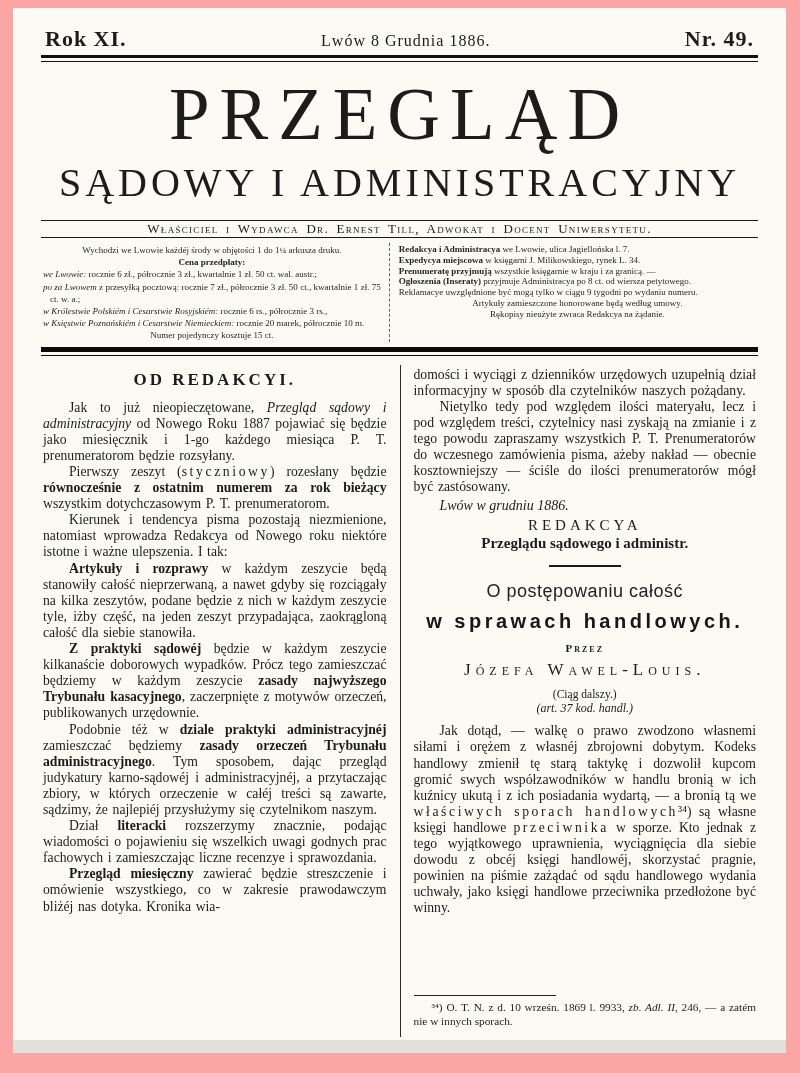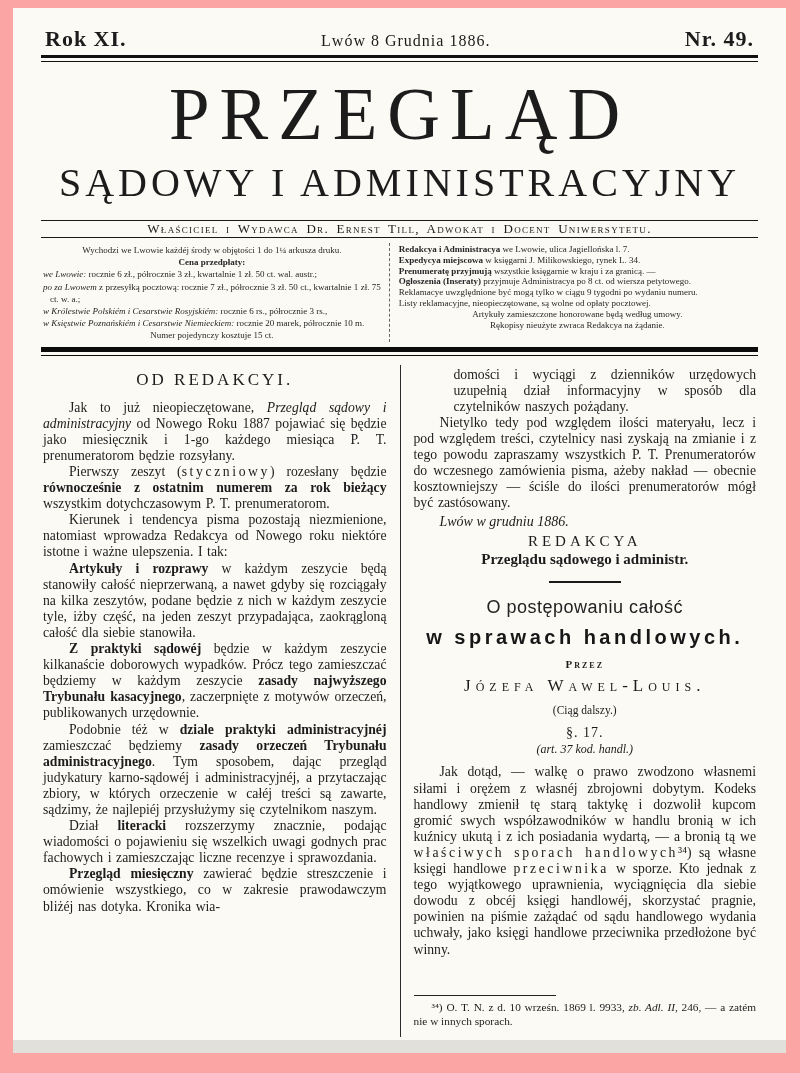--- a/index.html
+++ b/index.html
@@ -31,23 +31,23 @@
   .mi-center{text-align:center;}
   .mi-bold{font-weight:bold;}
   .mi-item{text-indent:-7px;padding-left:7px;text-align:justify;}
   .mi-line{text-align:justify;}
 
   
   .cols{display:flex;height:672px;margin-top:9px;}
   .col-l{width:50%;box-sizing:border-box;padding:2px 13px 0 2px;}
   .col-r{width:50%;box-sizing:border-box;padding:2px 2px 0 13px;border-left:1px solid #2b2b2b;
          display:flex;flex-direction:column;}
-  .sec-title{text-align:center;font-weight:normal;font-size:17px;letter-spacing:3px;margin:3px 0 10px 0;}
+  .sec-title{text-align:center;font-weight:bold;font-size:17px;letter-spacing:3px;margin:3px 0 10px 0;}
   p.body{margin:0;font-size:13.7px;line-height:16.1px;text-align:justify;text-indent:26px;word-spacing:1.2px;}
-  p.noindent{text-indent:0;margin-left:40px;}
+  p.noindent{text-indent:0;}
   .seg-b{font-weight:bold;}
   .seg-i{font-style:italic;}
   .seg-bi{font-weight:normal;font-style:italic;}
   .seg-sp{letter-spacing:2.6px;}
 
   .close-date{font-style:italic;font-size:14px;text-indent:26px;margin-top:3px;}
   .sig1{text-align:center;font-size:15px;letter-spacing:4px;margin-top:3px;}
   .sig2{text-align:center;font-size:15px;font-weight:bold;margin-top:1px;}
   .short-rule{width:72px;border-top:2px solid #1a1a1a;margin:13px auto 10px auto;}
 
@@ -94,21 +94,20 @@
         <div class="mi-item"><span class="seg-bi">w Królestwie Polskiém i Cesarstwie Rosyjskiém:</span><span> rocznie 6 rs., półrocznie 3 rs.,</span></div>
         <div class="mi-item"><span class="seg-bi">w Księstwie Poznańskiém i Cesarstwie Niemieckiem:</span><span> rocznie 20 marek, półrocznie 10 m.</span></div>
         <div class="mi-center">Numer pojedynczy kosztuje 15 ct.</div>
       </div>
       <div class="mi-right">
         <div class="mi-line"><span class="seg-b">Redakcya i Administracya</span><span> we Lwowie, ulica Jagiellońska l. 7.</span></div>
         <div class="mi-line"><span class="seg-b">Expedycya miejscowa</span><span> w księgarni J. Milikowskiego, rynek L. 34.</span></div>
         <div class="mi-line"><span class="seg-b">Prenumeratę przyjmują</span><span> wszystkie księgarnie w kraju i za granicą. —</span></div>
         <div class="mi-line"><span class="seg-b">Ogłoszenia (Inseraty)</span><span> przyjmuje Administracya po 8 ct. od wiersza petytowego.</span></div>
         <div class="mi-line"><span>Reklamacye uwzględnione być mogą tylko w ciągu 9 tygodni po wydaniu numeru.</span></div>
-        <div class="mi-line"><span>Listy reklamacyjne, nieopieczętowane, są wolne od opłaty pocztowej.</span></div>
         <div class="mi-center">Artykuły zamieszczone honorowane będą według umowy.</div>
         <div class="mi-center">Rękopisy nieużyte zwraca Redakcya na żądanie.</div>
       </div>
     </div>
     <div class="rule-heavy"></div>
 
     <div class="cols">
       <div class="col-l">
         <div class="sec-title">OD REDAKCYI.</div>
         <p class="body"><span>Jak to już nieopieczętowane, </span><span class="seg-i">Przegląd sądowy i administracyjny</span><span> od Nowego Roku 1887 pojawiać się będzie jako miesięcznik i 1-go każdego miesiąca P. T. prenumeratorom będzie rozsyłany.</span></p>
@@ -127,21 +126,20 @@
         <div class="close-date">Lwów w grudniu 1886.</div>
         <div class="sig1">REDAKCYA</div>
         <div class="sig2">Przeglądu sądowego i administr.</div>
         <div class="short-rule"></div>
 
         <div class="art-t1">O postępowaniu całość</div>
         <div class="art-t2">w sprawach handlowych.</div>
         <div class="art-przez">Przez</div>
         <div class="art-author">Józefa Wawel-Louis.</div>
         <div class="art-cont">(Ciąg dalszy.)</div>
-        <div class="art-par">§. 17.</div>
         <div class="art-ref">(art. 37 kod. handl.)</div>
 
         <p class="body"><span>Jak dotąd, — walkę o prawo zwodzono własnemi siłami i orężem z własnéj zbrojowni dobytym. Kodeks handlowy zmienił tę starą taktykę i dozwolił kupcom gromić swych współzawodników w handlu bronią w ich kuźnicy ukutą i z ich posiadania wydartą, — a bronią tą we </span><span class="seg-sp">właściwych sporach handlowych</span><span>³⁴) są własne księgi handlowe </span><span class="seg-sp">przeciwnika</span><span> w sporze. Kto jednak z tego wyjątkowego uprawnienia, wyciągnięcia dla siebie dowodu z obcéj księgi handlowéj, skorzystać pragnie, powinien na piśmie zażądać od sądu handlowego wydania uchwały, jako księgi handlowe przeciwnika przedłożone być winny.</span></p>
 
         <div class="footnote">
           <div class="fn-rule"></div>
           <div class="fn-text"><span>³⁴) O. T. N. z d. 10 wrześn. 1869 l. 9933, </span><span class="seg-i">zb. Adl. II</span><span>, 246, — a zatém nie w innych sporach.</span></div>
         </div>
       </div>
     </div>

